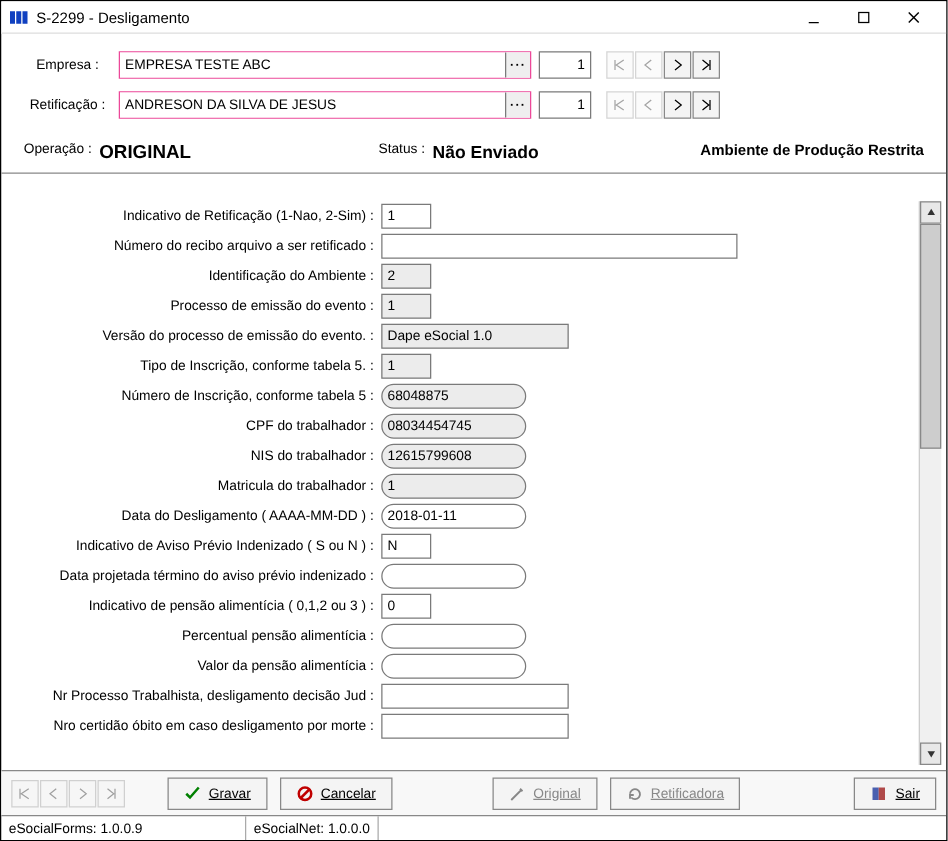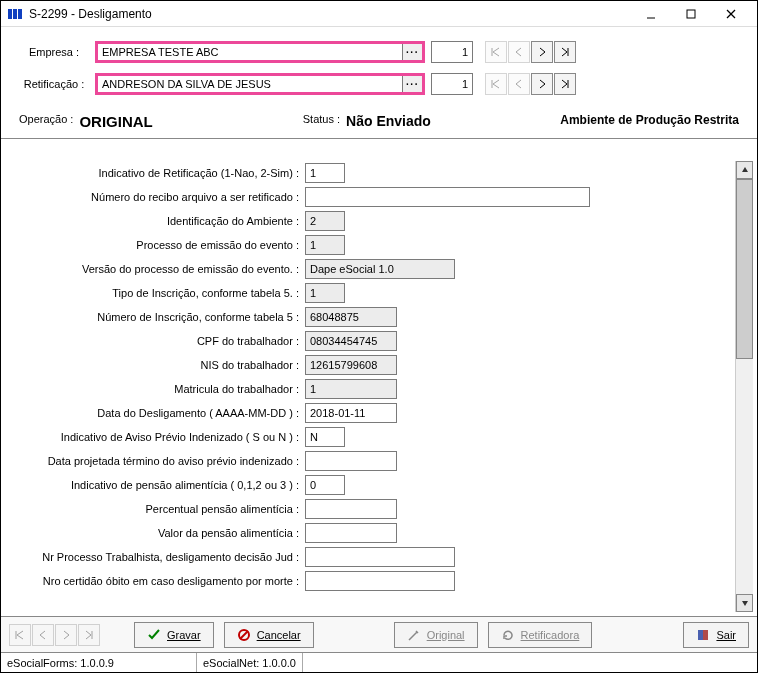--- a/index.html
+++ b/index.html
@@ -5,21 +5,21 @@
   * { box-sizing: border-box; font-family: Tahoma, Arial, sans-serif; font-size: 11px; }
   body { margin: 0; background: #fff; width: 758px; height: 673px; display: flex; flex-direction: column; border: 1px solid #000; }
   .titlebar { height: 26px; background: #fff; display: flex; align-items: center; padding: 0 6px; border-bottom: 1px solid #ddd; }
   .titlebar .ico { width: 16px; height: 16px; margin-right: 6px; display:inline-block; }
   .titlebar .title { flex: 1; font-size: 12px; }
   .titlebar .winbtn { width: 40px; height: 24px; display:flex; align-items:center; justify-content:center; }
   .winbtn svg { width:12px; height:12px; }
   .topsel { padding: 14px 18px 8px 18px; display:flex; flex-direction:column; gap:10px; }
   .selrow { display:flex; align-items:center; gap:6px; }
   .selrow .lbl { width: 70px; text-align:center; }
-  .combo { position:relative; width: 330px; height:22px; border:3px solid #ec4899; background:#0ea5e9; display:flex; align-items:center; }
+  .combo { position:relative; width: 330px; height:22px; border:1px solid #ec4899; background:#0ea5e9; display:flex; align-items:center; }
   .combo input { border:none; outline:none; width:100%; height:100%; padding:0 22px 0 4px; font-size:11px; }
   .combo .ddbtn { position:absolute; right:0; top:0; width:20px; height:100%; display:flex; align-items:center; justify-content:center; border-left:1px solid #7a7a7a; background:#efefef; cursor:pointer; letter-spacing:1px; font-weight:bold; font-size:10px;}
   .numbox { width:42px; height:22px; border:1px solid #7a7a7a; text-align:right; padding:0 4px; }
   .navbtns { display:flex; gap:1px; margin-left:6px; }
   .navbtn { width:22px; height:22px; border:1px solid #888; background:#f4f4f4; display:flex; align-items:center; justify-content:center; cursor:pointer; }
   .navbtn.disabled { opacity:0.35; cursor:default; }
   .statusrow { display:flex; align-items:flex-start; padding: 10px 18px 8px 18px; font-size:12px; border-bottom: 1px solid #888; }
   .statusrow .oplbl { }
   .statusrow .opval { font-weight:bold; font-size:15px; margin-left:6px; }
   .statusrow .stlbl { margin-left:150px; }
@@ -28,21 +28,21 @@
   .formarea { flex:1; padding:22px 4px 4px 4px; overflow:hidden; position:relative; display:flex; }
   .formscroll { flex:1; overflow:hidden; }
   .scrollbar { width:18px; background:#f0f0f0; border-left:1px solid #ccc; display:flex; flex-direction:column; }
   .scrollbar .arrow { height:18px; border:1px solid #888; background:#e8e8e8; display:flex; align-items:center; justify-content:center; }
   .scrollbar .track { flex:1; position:relative; }
   .scrollbar .thumb { position:absolute; top:0; left:0; right:0; height:180px; background:#cdcdcd; border:1px solid #888; }
   .frow { display:flex; align-items:center; height:24px; margin-bottom:0px; }
   .frow .flbl { width:300px; text-align:right; padding-right:6px; font-size:11px; }
   .frow input { height:20px; border:1px solid #7a7a7a; padding:0 4px; background:#fff; font-size:11px; }
   .frow input.ro { background:#ececec; }
-  .w40{width:40px;} .w100{width:92px;} .w150{width:150px;} .w280{width:285px;}
+  .w40{width:40px;} .w100{width:116px;border-radius:10px;} .w150{width:150px;} .w280{width:285px;}
   .footer { height:36px; border-top:1px solid #888; display:flex; align-items:center; padding:0 8px; gap:10px; background:#f8f8f8; }
   .footer .fnav { display:flex; gap:1px; }
   .fbtn { height:26px; border:1px solid #888; background:#f4f4f4; display:flex; align-items:center; justify-content:center; gap:6px; padding:0 12px; cursor:pointer; }
   .fbtn.disabled { color:#888; cursor:default; }
   .fbtn span.ul { text-decoration: underline; }
   .statusbar { height:20px; border-top:1px solid #888; display:flex; align-items:center; font-size:11px; }
   .statusbar .cell { padding:0 6px; height:100%; display:flex; align-items:center; border-right:1px solid #aaa; }
   .statusbar .cell:first-child { width:196px; }
   svg{display:block;}
 </style>

